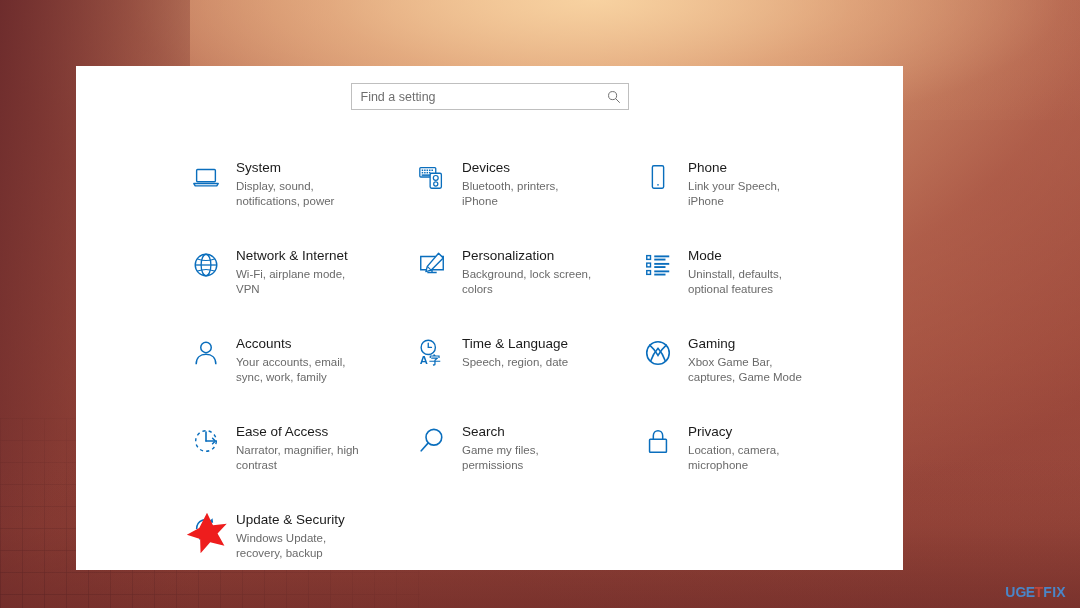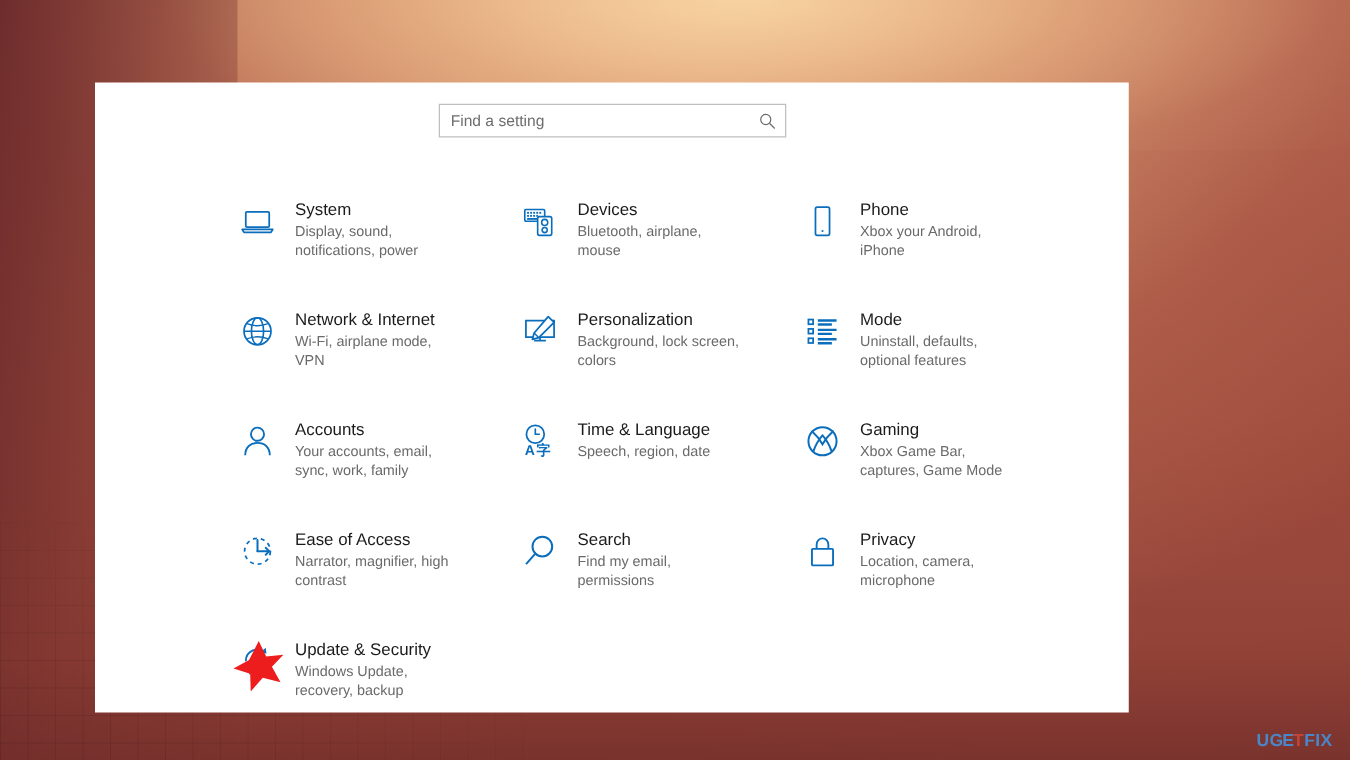--- a/index.html
+++ b/index.html
@@ -234,34 +234,34 @@
               <rect x="12.8" y="10.6" width="1.6" height="1.6"></rect>
             <rect x="5" y="13.2" width="9" height="1.6"></rect>
           </g>
           <rect x="14" y="12" width="12" height="16" rx="1.5" fill="#fff" stroke="#0a6ebd" stroke-width="1.4"></rect>
           <circle cx="20" cy="17" r="2.6" fill="none" stroke="#0a6ebd" stroke-width="1.3"></circle>
           <circle cx="20" cy="23.5" r="2.2" fill="none" stroke="#0a6ebd" stroke-width="1.3"></circle>
         </svg>
       </div>
       <div class="item-text">
         <div class="item-title">Devices</div>
-        <div class="item-desc">Bluetooth, airplane, mouse</div>
+        <div class="item-desc">Bluetooth, printers, iPhone</div>
       </div>
     </div>
 
     <div class="settings-item">
       <div class="item-icon">
         <svg width="30" height="30" viewBox="0 0 32 32">
           <rect x="10" y="4" width="12" height="24" rx="1.5" fill="none" stroke="#0a6ebd" stroke-width="1.5"></rect>
           <circle cx="16" cy="24.3" r="0.9" fill="#0a6ebd"></circle>
         </svg>
       </div>
       <div class="item-text">
         <div class="item-title">Phone</div>
-        <div class="item-desc">Xbox your Android, iPhone</div>
+        <div class="item-desc">Link your Speech, iPhone</div>
       </div>
     </div>
 
     <div class="settings-item">
       <div class="item-icon">
         <svg width="30" height="30" viewBox="0 0 32 32">
           <circle cx="16" cy="16" r="11.5" fill="none" stroke="#0a6ebd" stroke-width="1.5"></circle>
           <ellipse cx="16" cy="16" rx="5.2" ry="11.5" fill="none" stroke="#0a6ebd" stroke-width="1.4"></ellipse>
           <line x1="4.6" y1="16" x2="27.4" y2="16" stroke="#0a6ebd" stroke-width="1.4"></line>
           <path d="M7 9.5 Q16 13 25 9.5" fill="none" stroke="#0a6ebd" stroke-width="1.2"></path>
@@ -372,21 +372,21 @@
 
     <div class="settings-item">
       <div class="item-icon">
         <svg width="30" height="30" viewBox="0 0 32 32">
           <circle cx="18" cy="12" r="8.4" fill="none" stroke="#0a6ebd" stroke-width="1.7"></circle>
           <line x1="12" y1="18" x2="4.5" y2="26.5" stroke="#0a6ebd" stroke-width="1.7" stroke-linecap="round"></line>
         </svg>
       </div>
       <div class="item-text">
         <div class="item-title">Search</div>
-        <div class="item-desc">Find my email, permissions</div>
+        <div class="item-desc">Game my files, permissions</div>
       </div>
     </div>
 
     <div class="settings-item">
       <div class="item-icon">
         <svg width="30" height="30" viewBox="0 0 32 32">
           <rect x="7" y="14" width="18" height="14" rx="0.8" fill="none" stroke="#0a6ebd" stroke-width="1.6"></rect>
           <path d="M11 14 V10.5 C11 7.2 13.3 5 16 5 C18.7 5 21 7.2 21 10.5 V14" fill="none" stroke="#0a6ebd" stroke-width="1.6"></path>
         </svg>
       </div>

